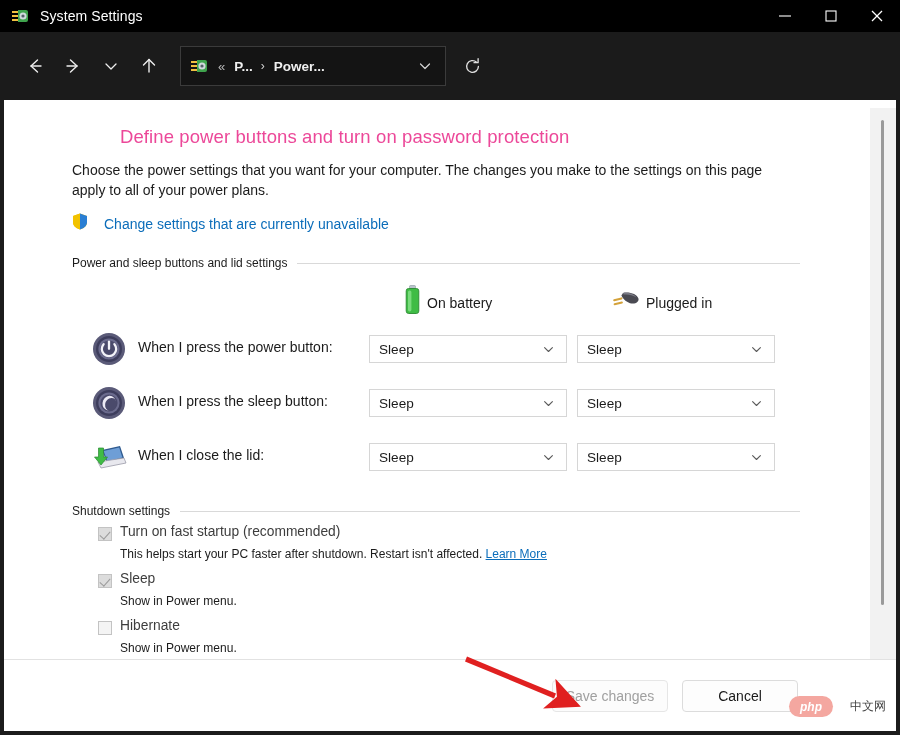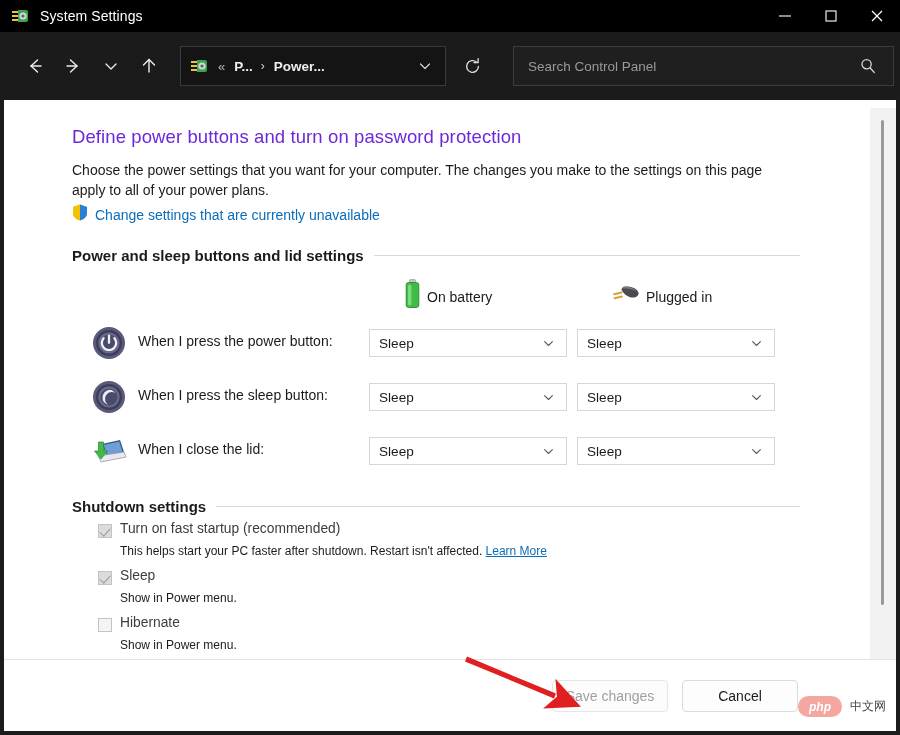--- a/index.html
+++ b/index.html
@@ -97,42 +97,43 @@
     overflow: hidden;
   }
   .pane {
     position: absolute; left: 0; top: 0;
     width: 862px; height: 575px;
     overflow: hidden;
   }
   .inner { padding: 26px 0 0 68px; }
 
   h1.page-title {
-    color: #6d28d9; font-size: 18.5px; font-weight: 400;
+    color: #ec4899; font-size: 18.5px; font-weight: 400;
     letter-spacing: .1px;
+    margin-left: 48px;
   }
   p.desc {
     margin-top: 12px;
     width: 710px;
     color: #1b1b1b; font-size: 14px; line-height: 20px;
   }
   .shield-link {
-    margin-top: 4px; display: flex; align-items: center; gap: 7px;
+    margin-top: 13px; display: flex; align-items: center; gap: 16px;
   }
   .shield-link a {
     color: #0b6dba; font-size: 14px; text-decoration: none;
   }
 
   
   .group {
     margin-top: 22px;
     display: flex; align-items: center; gap: 10px;
     width: 728px;
   }
-  .group .lbl { color: #1b1b1b; font-size: 15px; white-space: nowrap; font-weight: bold; }
+  .group .lbl { color: #1b1b1b; font-size: 12px; white-space: nowrap; }
   .group .rule { flex: 1 1 auto; height: 1px; background: #d9d9d9; }
 
   
   .colheads {
     margin-top: 16px; position: relative; height: 38px;
   }
   .colhead {
     position: absolute; top: 0;
     display: flex; align-items: center; gap: 6px;
     height: 34px;
@@ -226,21 +227,21 @@
     color: #1b1b1b; font-size: 14px;
     display: flex; align-items: center; justify-content: center;
     font-family: "Liberation Sans", sans-serif;
   }
   .btn.disabled { color: #a0a0a0; border-color: #e6e6e6; background: #fcfcfc; }
   .btn.cancel { margin-left: 14px; margin-right: 98px; }
 
   
   .watermark {
     position: absolute; right: 10px; bottom: 14px;
-    display: flex; align-items: center; gap: 8px;
+    display: flex; align-items: center; gap: 17px;
   }
   .php-pill {
     width: 44px; height: 21px; border-radius: 11px;
     background: #f4a7a0;
     display: flex; align-items: center; justify-content: center;
     color: #ffffff; font-size: 12px; font-style: italic; font-weight: bold;
     font-family: "Liberation Sans", sans-serif;
   }
   .wm-cn { color: #444; font-size: 12px; }
 
@@ -331,29 +332,20 @@
       </div>
     </div>
 
     <div class="refresh">
       <svg width="19" height="19" viewBox="0 0 20 20">
         <path d="M16.2 10 a6.2 6.2 0 1 1 -1.9 -4.5" fill="none" stroke="#e0e0e0" stroke-width="1.4" stroke-linecap="round"></path>
         <path d="M15.9 1.8 L15.9 6 L11.6 6" fill="none" stroke="#e0e0e0" stroke-width="1.4" stroke-linecap="round" stroke-linejoin="round"></path>
       </svg>
     </div>
 
-    <div class="searchbox">
-      <input type="text" placeholder="Search Control Panel" style="">
-      <span class="search-ico">
-        <svg width="18" height="18" viewBox="0 0 18 18">
-          <circle cx="7.6" cy="7.2" r="4.6" fill="none" stroke="#d8d8d8" stroke-width="1.3"></circle>
-          <line x1="11" y1="10.8" x2="15.2" y2="15.4" stroke="#d8d8d8" stroke-width="1.4" stroke-linecap="round"></line>
-        </svg>
-      </span>
-    </div>
   </div>
 
   <div class="content">
 
     <div class="pane">
       <div class="inner">
 
         <h1 class="page-title">Define power buttons and turn on password protection</h1>
 
         <p class="desc">Choose the power settings that you want for your computer. The changes you make to the settings on this page apply to all of your power plans.</p>

